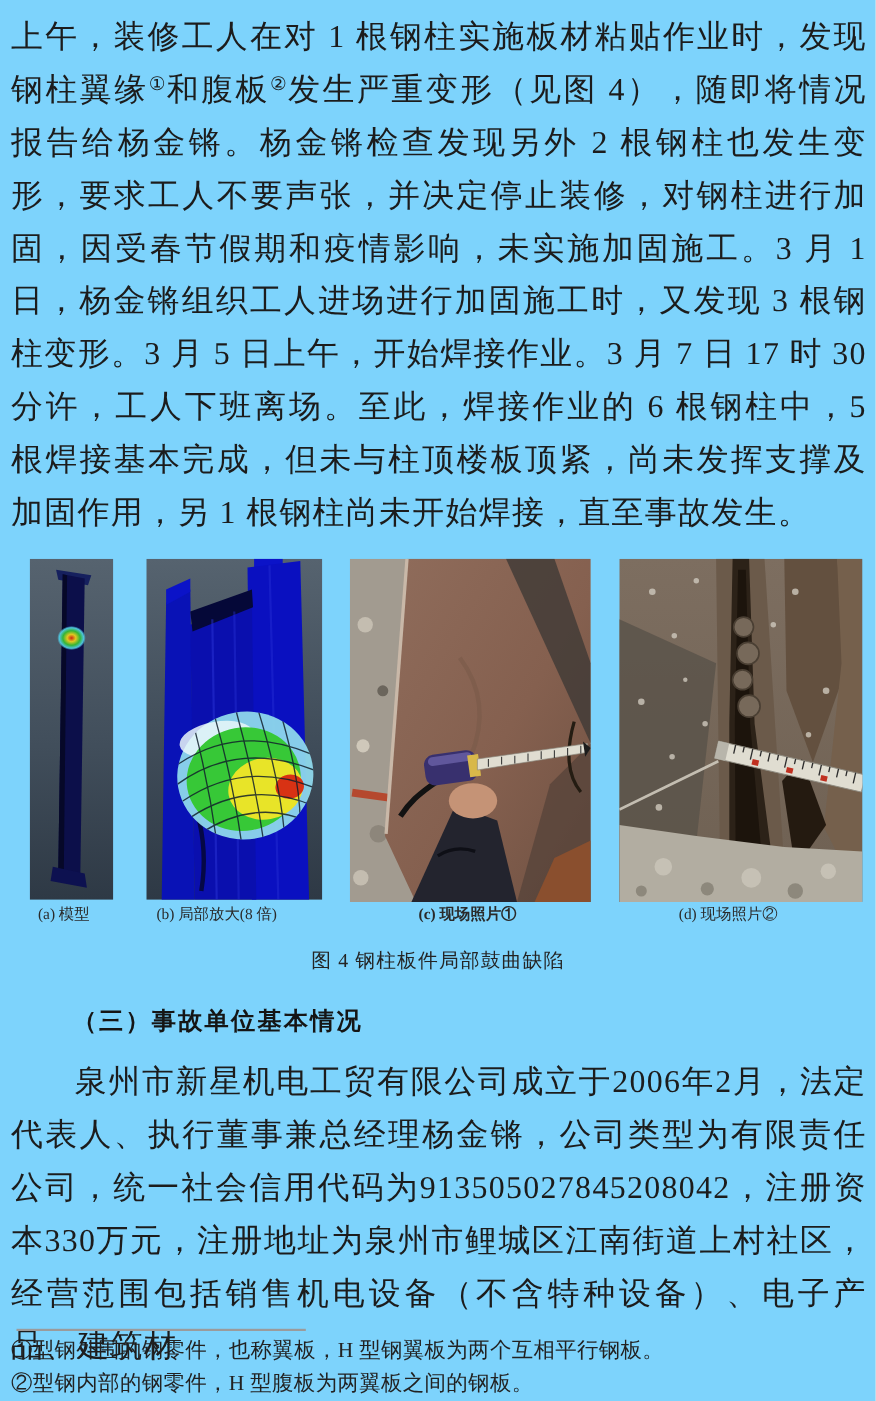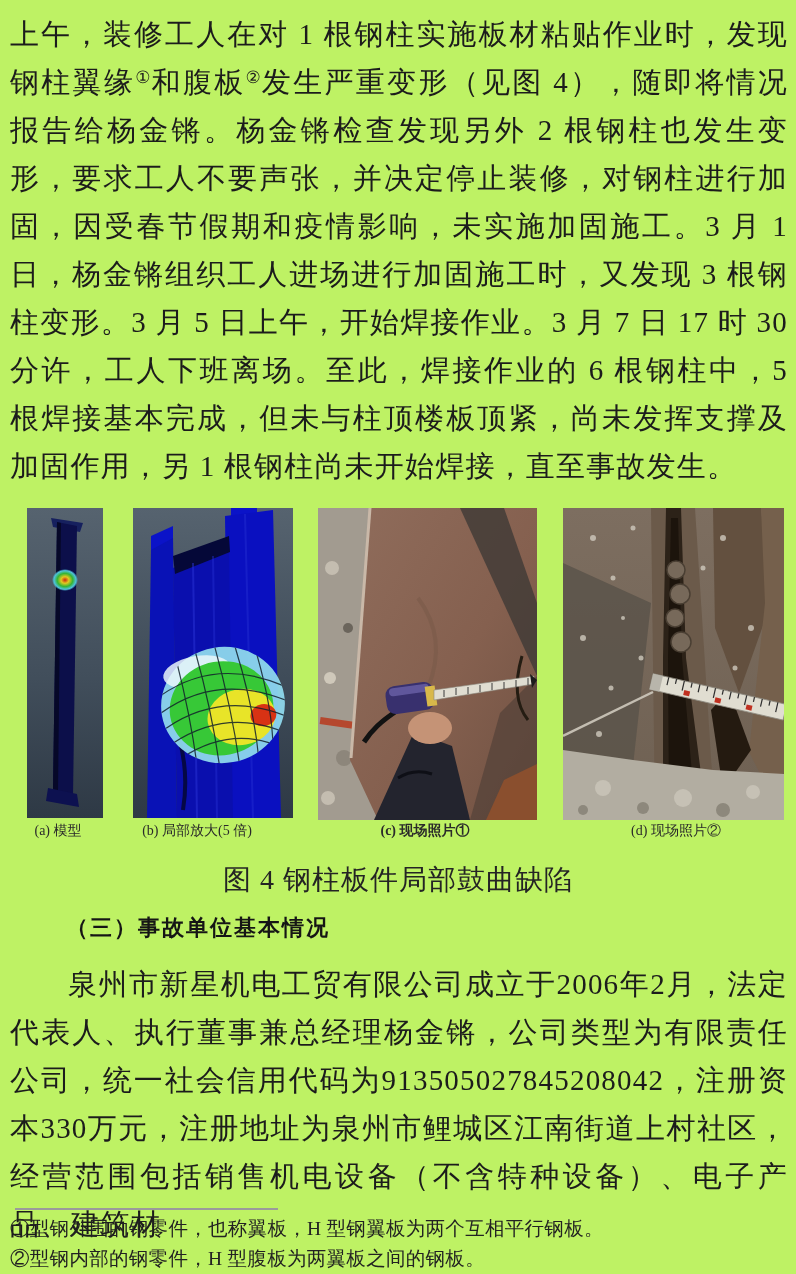--- a/index.html
+++ b/index.html
@@ -1,18 +1,18 @@
 <!DOCTYPE html>
 <html><head>
 <meta charset="utf-8">
 <style>
   html,body { margin:0; padding:0; background:#e8e8e8; }
   .page {
     position:relative; width:796px; height:1274px; margin:0 auto;
-    background:#bef264; overflow:hidden;
+    background:#7dd3fc; overflow:hidden;
     font-family:"Liberation Serif","DejaVu Serif",serif;
     color:#1d1d1d;
   }
   .body-text {
     position:absolute; font-size:29px; line-height:48px;
     text-align:justify; letter-spacing:1.2px; color:#1c1c1c;
   }
   .para1 { top:10px; left:10px; width:778px; }
   .para3 { top:960px; left:10px; width:778px; text-indent:58px; }
   sup.fnref { font-size:17px; line-height:0; letter-spacing:0; vertical-align:9px; }
@@ -22,24 +22,24 @@
   #fig-b { left:133px; }
   #fig-c { left:318px; }
   #fig-d { left:563px; }
   .fig-label {
     position:absolute; top:822px; transform:translateX(-50%);
     font-size:14px; white-space:nowrap; color:#2a2a2a;
   }
   #fig-label-a { left:58px; }
   #fig-label-b { left:197px; }
   #fig-label-c { left:425px;font-weight:bold; }
-  #fig-label-d { left:676px; }
+  #fig-label-d { left:662px; }
   .caption {
     position:absolute; top:861px; left:0; width:796px;
-    text-align:center; font-size:28px; color:#242424; letter-spacing:1px;
+    text-align:center; font-size:18px; color:#242424; letter-spacing:1px;
   }
   .heading {
     position:absolute; top:913px; left:66px;
     font-size:22px; font-weight:bold; letter-spacing:2px; color:#151515;
   }
   .separator { position:absolute; top:1208px; left:15px; width:263px; height:2px; background:#9b9b9b; }
   .footnote {
     position:absolute; left:10px; width:782px;
     font-size:19.5px; line-height:30px; color:#222; letter-spacing:0.3px;
     white-space:nowrap;
@@ -245,21 +245,21 @@
         </g>
       <g fill="#8d887c">
           <circle cx="80" cy="300" r="6"></circle>
           <circle cx="160" cy="302" r="7"></circle>
           <circle cx="20" cy="302" r="5"></circle>
         </g>
     </svg>
   </div>
 
   <span class="fig-label" id="fig-label-a">(a) 模型</span>
-  <span class="fig-label" id="fig-label-b">(b) 局部放大(5 倍)</span>
+  <span class="fig-label" id="fig-label-b">(b) 局部放大(8 倍)</span>
   <span class="fig-label" id="fig-label-c">(c)  现场照片①</span>
   <span class="fig-label" id="fig-label-d">(d)  现场照片②</span>
 
   <div class="caption">图 4  钢柱板件局部鼓曲缺陷</div>
 
   <div class="heading">（三）事故单位基本情况</div>
 
   <div class="body-text para3">泉州市新星机电工贸有限公司成立于2006年2月，法定代表人、执行董事兼总经理杨金锵，公司类型为有限责任公司，统一社会信用代码为913505027845208042，注册资本330万元，注册地址为泉州市鲤城区江南街道上村社区，经营范围包括销售机电设备（不含特种设备）、电子产品、建筑材</div>
 
   <div class="separator"></div>

